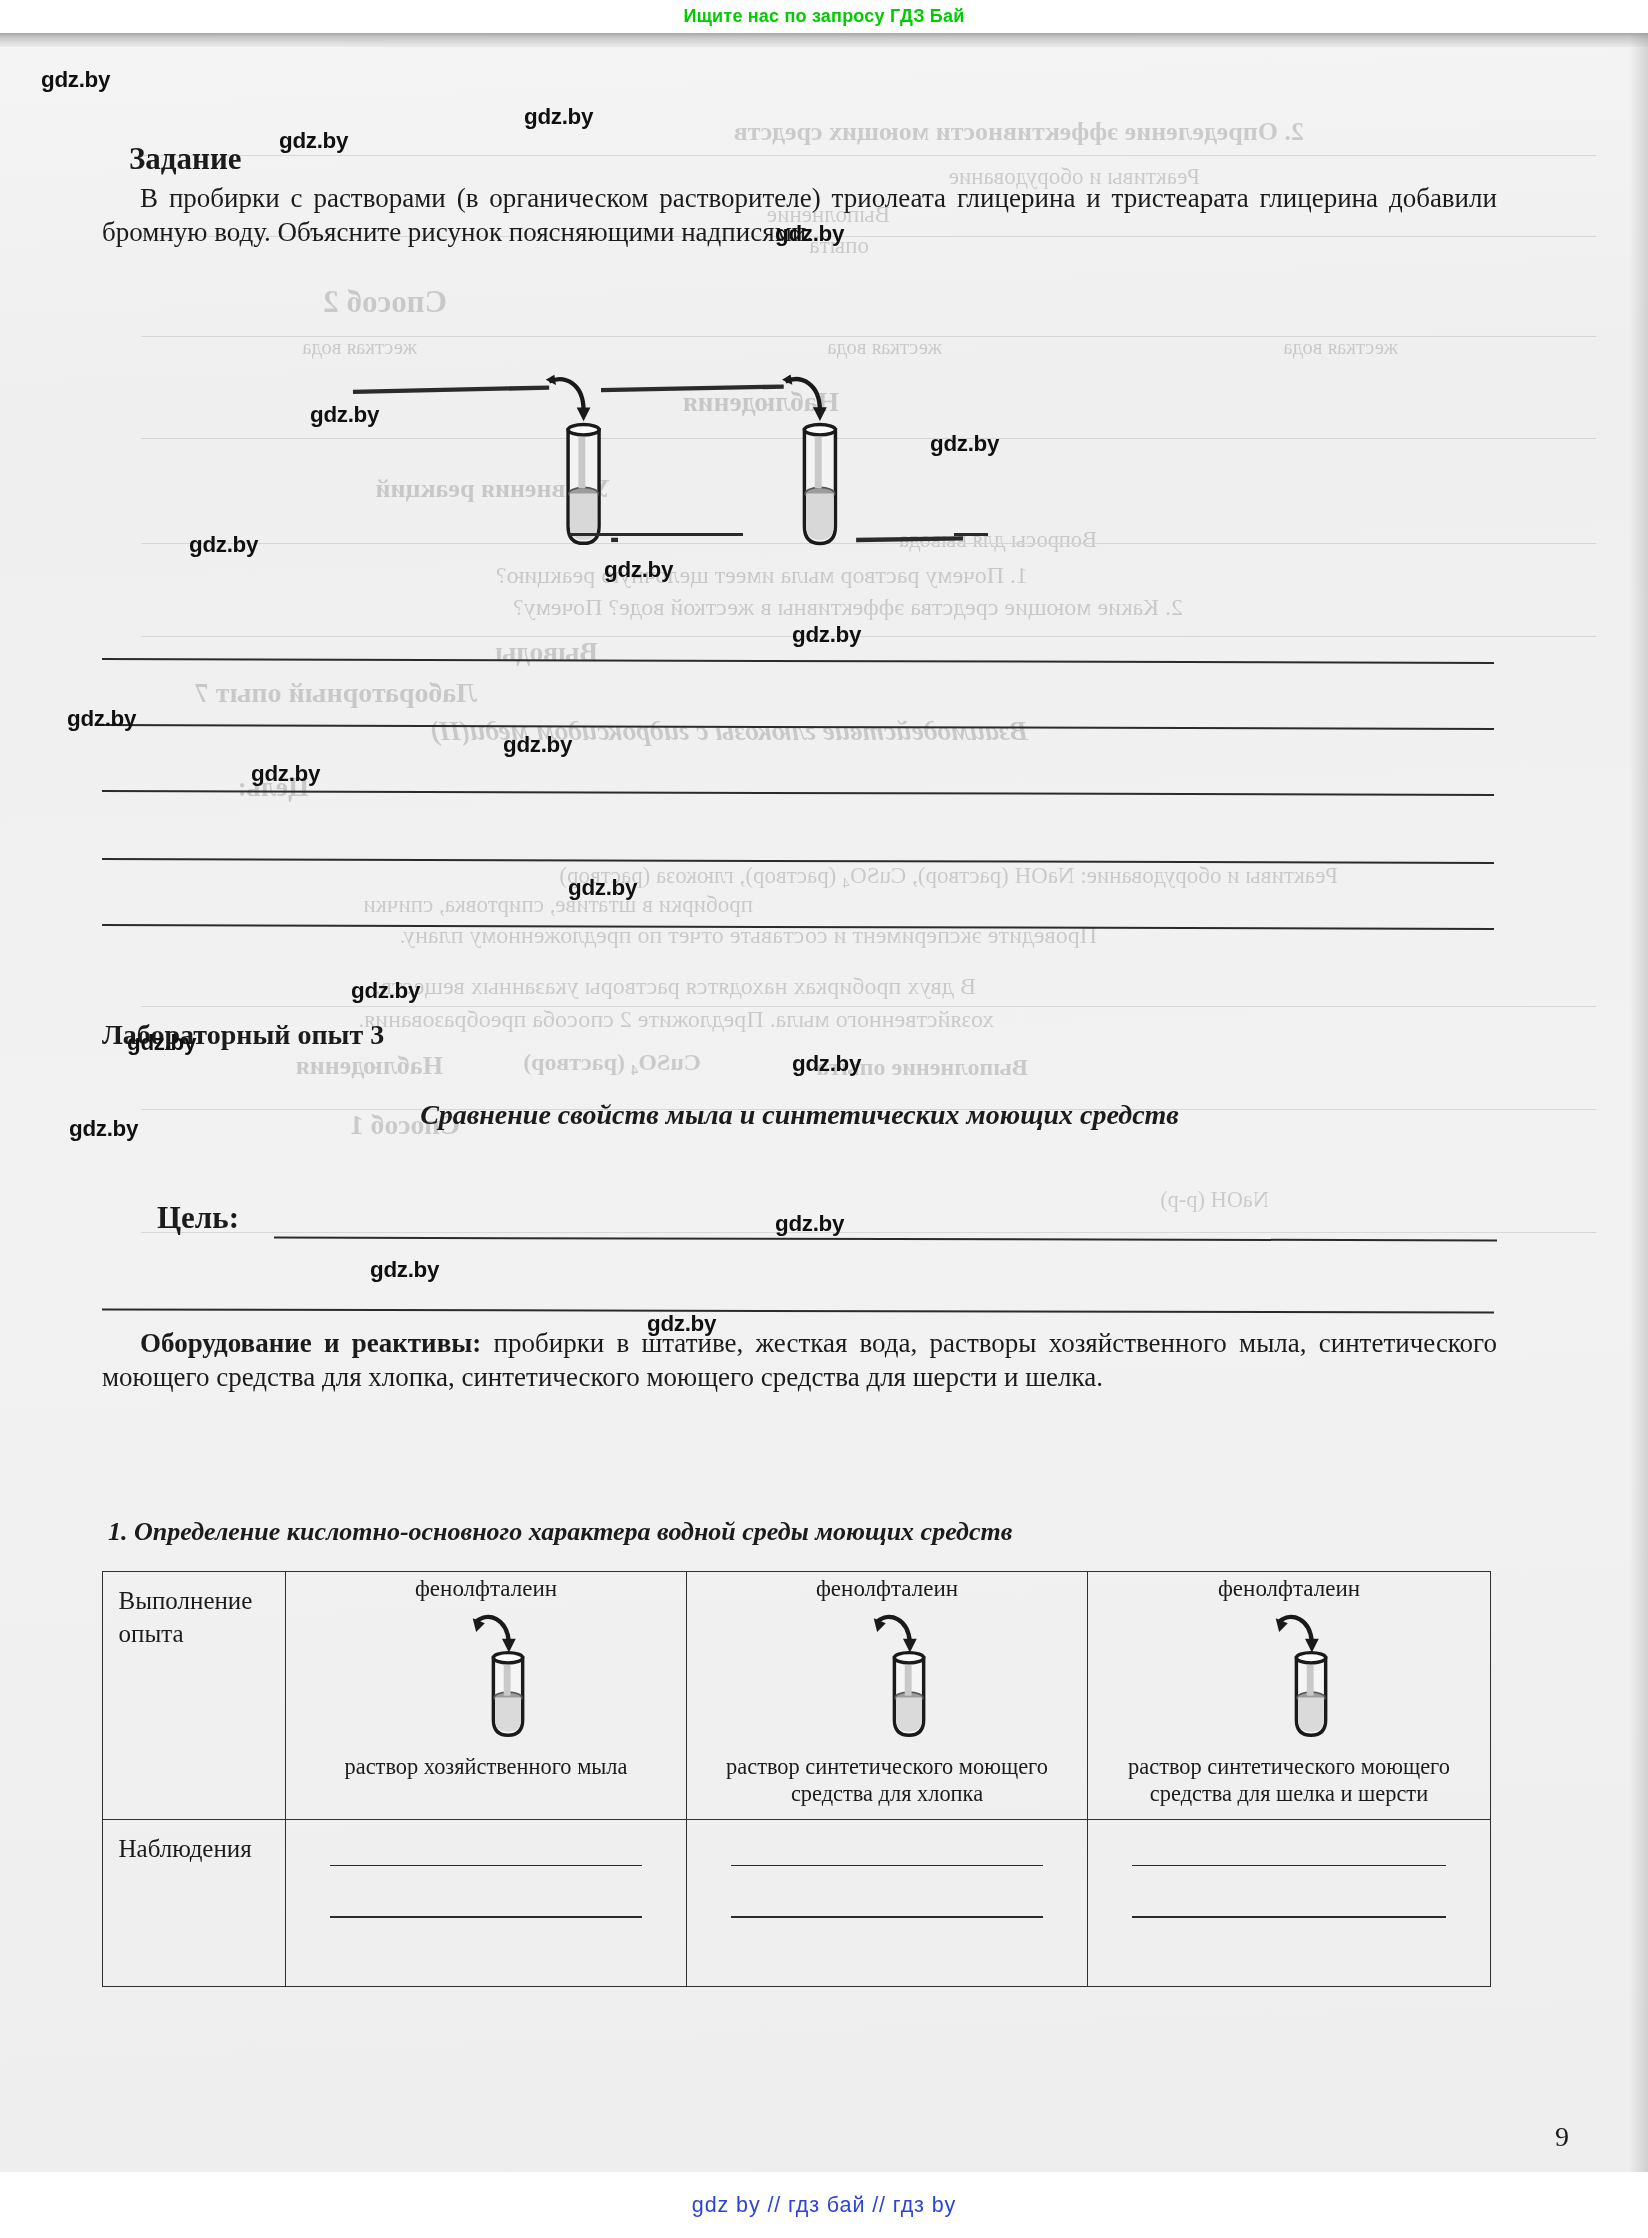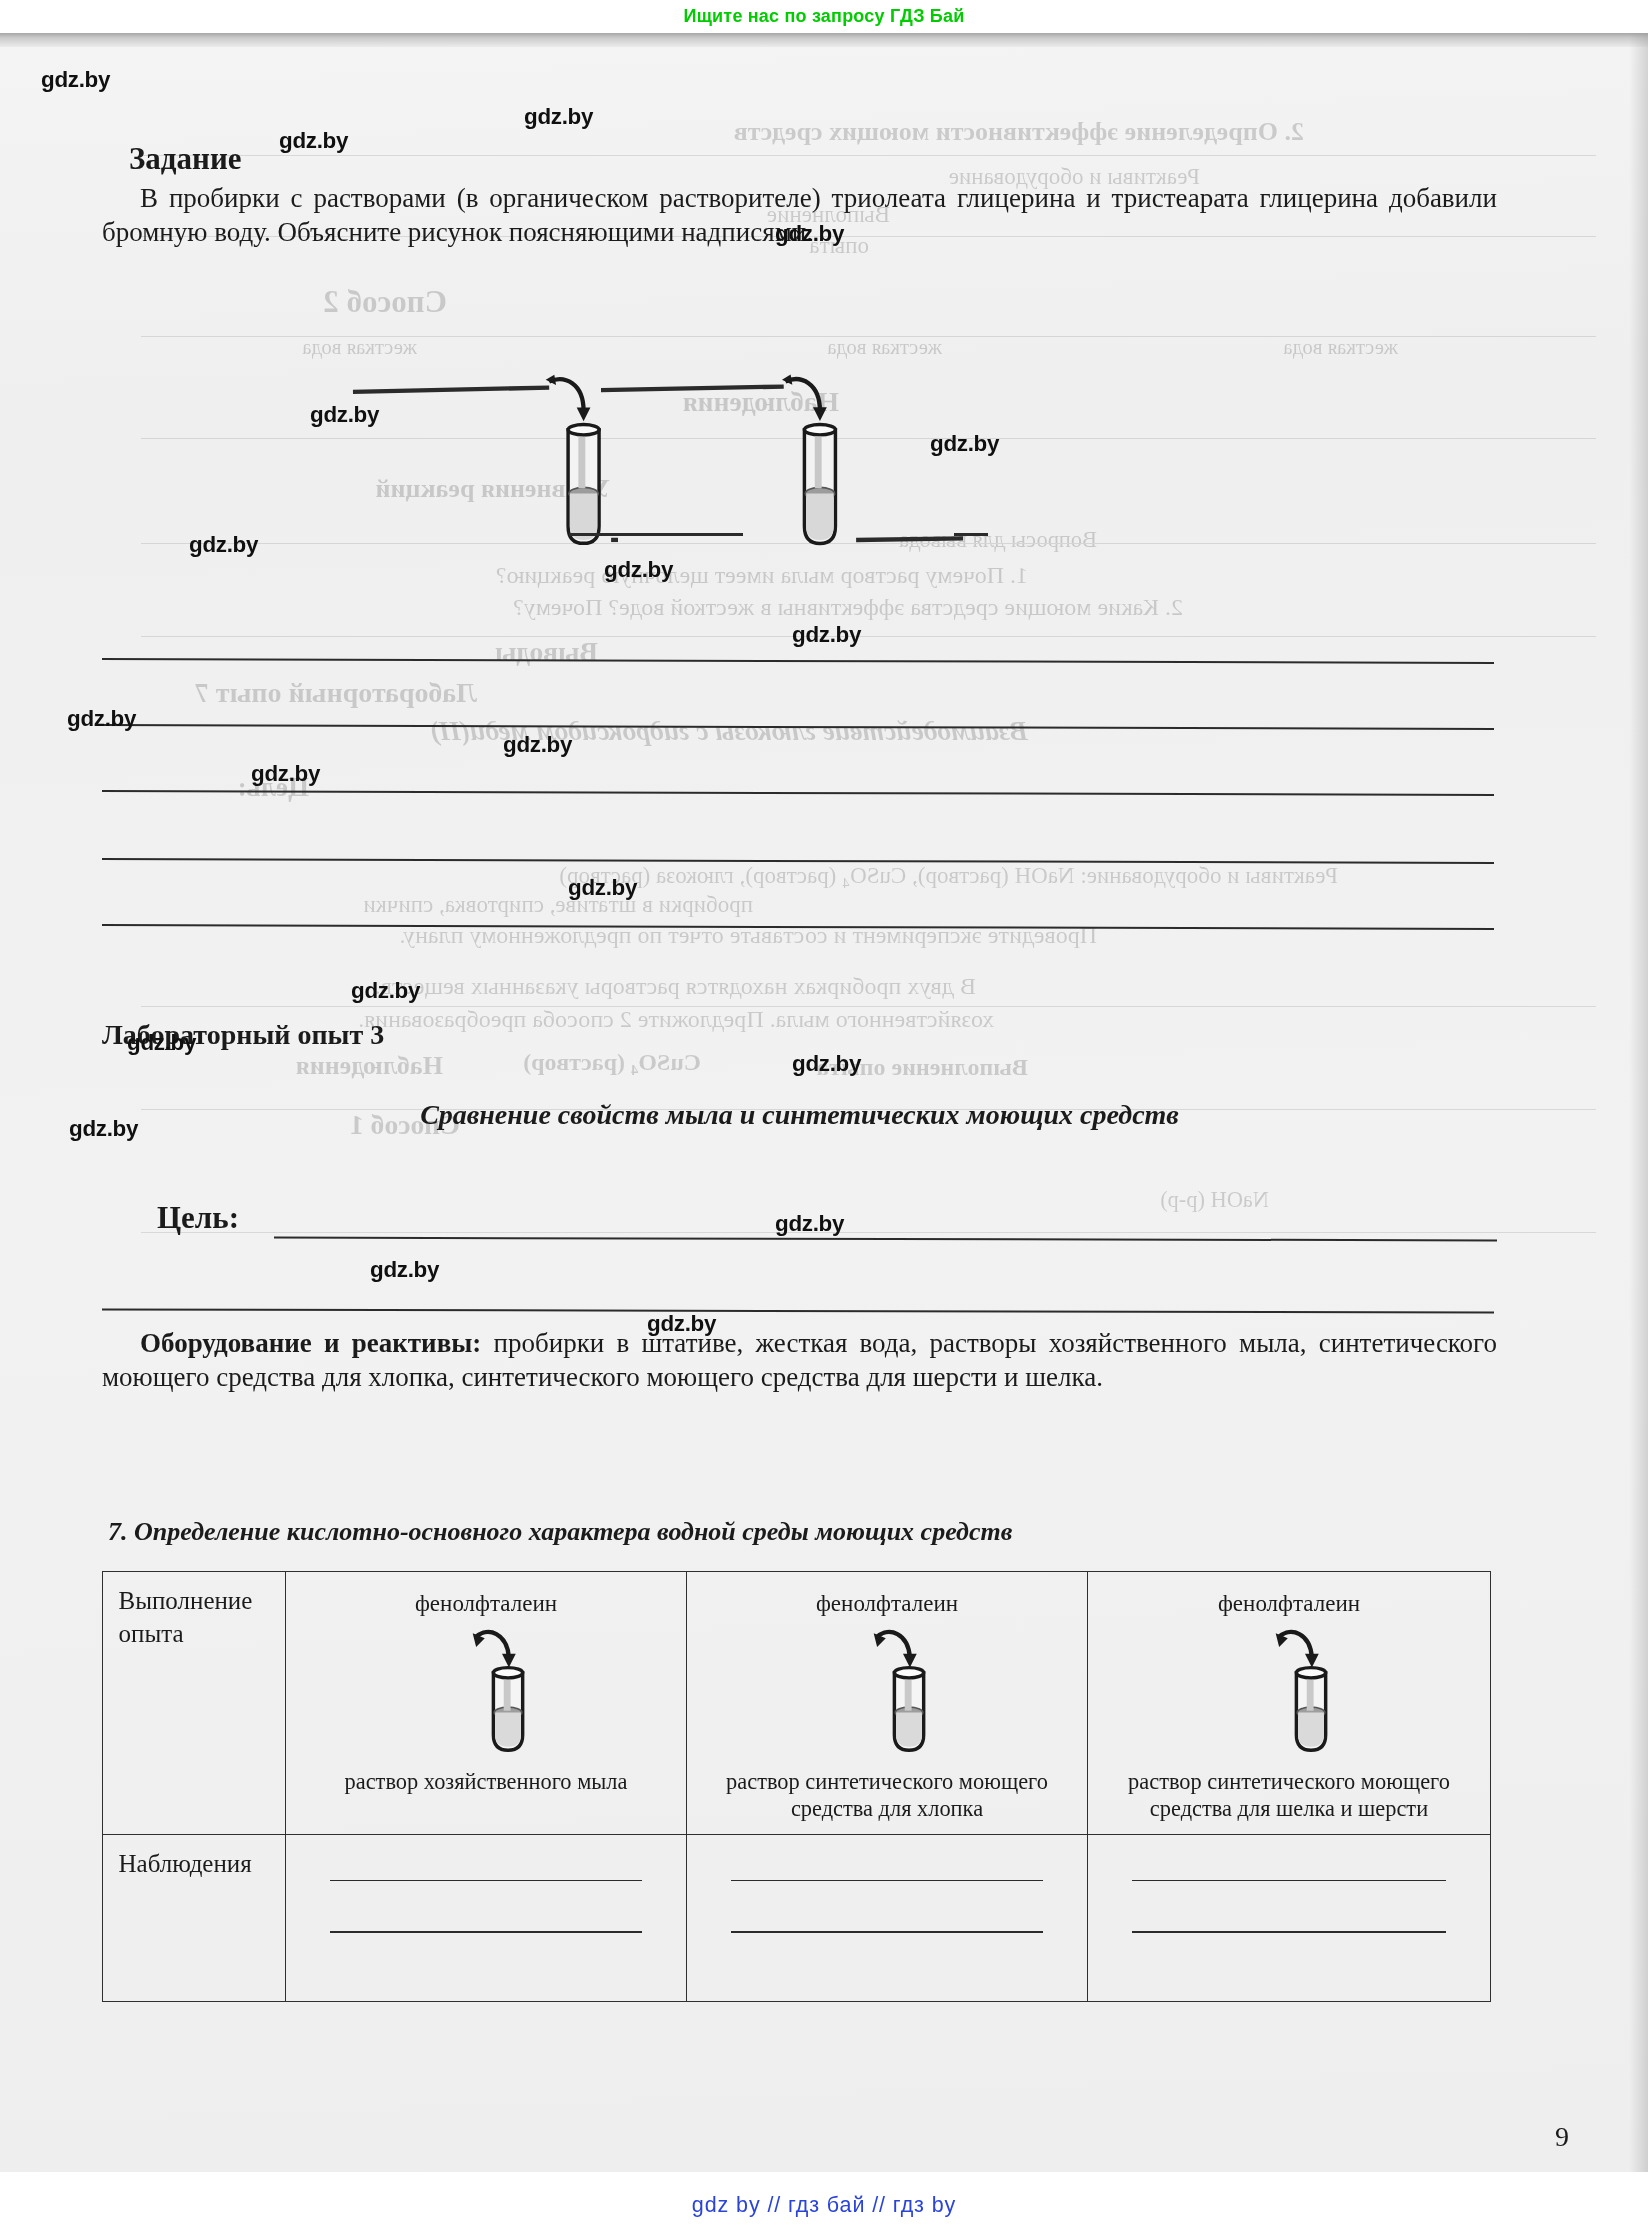--- a/index.html
+++ b/index.html
@@ -143,21 +143,21 @@
     text-align: center;
   }
   #exp-table td.rowhead {
     text-align: left;
     padding: 12px 0 0 15.5px;
     font-size: 25px;
     line-height: 33px;
     vertical-align: top;
   }
   .cell-top-label {
-    margin-top: 18px;
+    margin-top: 3px;
     font-size: 23px;
   }
   .cell-bottom-label {
     margin-top: 8.6px;
     padding: 0 8.6px 12px;
     font-size: 22.4px;
     line-height: 27px;
   }
   .tube-wrap {
     position: relative;
@@ -320,21 +320,21 @@
 
     <div class="blk exp-title" style="left:102px; top:1066px; width:1395px; text-align:center;">Сравнение свойств мыла и синтетических моющих средств</div>
 
     <div class="blk h-bold" style="left:157px; top:1167px;">Цель:</div>
     <div class="rule" style="left:274px; top:1205px; width:1223px; transform:rotate(0.13deg);"></div>
     <div class="rule" style="left:102px; top:1277px; width:1392px; transform:rotate(0.13deg);"></div>
 
     <div class="blk body-text" style="left:102px; top:1293px; width:1395px;"><span class="indent"></span><b>Оборудование и реактивы:</b> <span>пробирки в штативе, жесткая вода, растворы хозяйственного мыла, синтетического моющего средства для хлопка, синтетического моющего средства для шерсти и шелка.</span></div>
 
 
-    <div class="blk section-num-title" style="left:108px; top:1484px; width:1388px;">7. Определение кислотно-основного характера водной среды моющих средств</div>
+    <div class="blk section-num-title" style="left:108px; top:1484px; width:1388px;">1. Определение кислотно-основного характера водной среды моющих средств</div>
 
     <table id="exp-table">
       <colgroup>
         <col style="width:183px">
         <col style="width:401px">
         <col style="width:401px">
         <col style="width:403px">
       </colgroup>
       <tbody>
         <tr>

